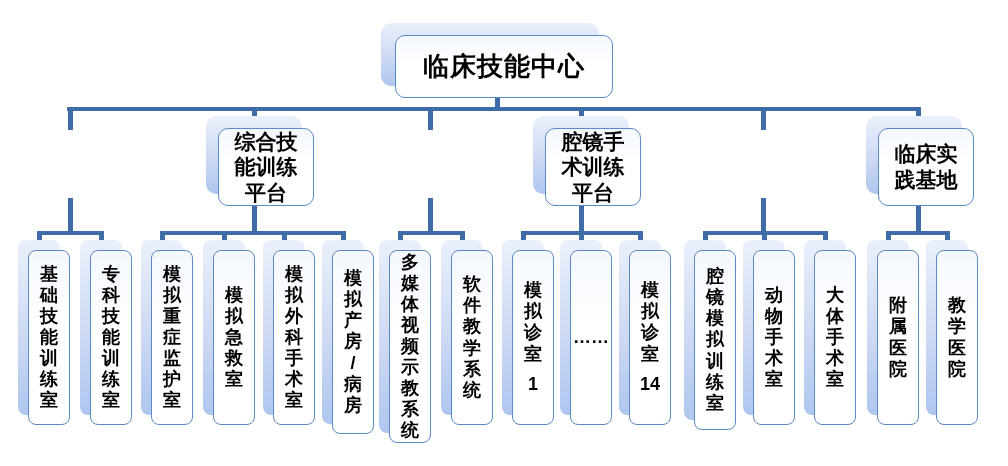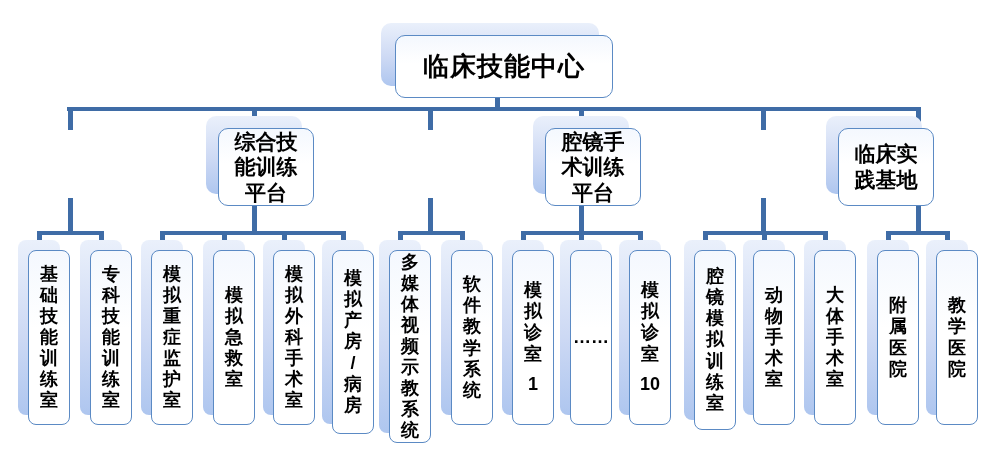--- a/index.html
+++ b/index.html
@@ -98,21 +98,21 @@
     <div class="box">
       <span>综合技能训练平台</span>
     </div>
   </div>
   <div class="node lvl2" style="left:533px;top:116px;width:96px;height:78px;">
     <div class="shadow"></div>
     <div class="box">
       <span>腔镜手术训练平台</span>
     </div>
   </div>
-  <div class="node lvl2" style="left:826px;top:116px;width:96px;height:78px;">
+  <div class="node lvl2" style="left:866px;top:116px;width:96px;height:78px;">
     <div class="shadow"></div>
     <div class="box">
       <span>临床实践基地</span>
     </div>
   </div>
 
   <div class="node lvl3" style="left:18px;top:240px;width:42px;height:175px;">
     <div class="shadow"></div>
     <div class="box">
         <span>基</span>
@@ -226,21 +226,21 @@
         <span>……</span>
       </div>
   </div>
   <div class="node lvl3" style="left:619px;top:240px;width:42px;height:175px;">
     <div class="shadow"></div>
     <div class="box">
         <span>模</span>
         <span>拟</span>
         <span>诊</span>
         <span>室</span>
-        <span class="num">10</span>
+        <span class="num">14</span>
       </div>
   </div>
 
   <div class="node lvl3" style="left:684px;top:240px;width:42px;height:180px;">
     <div class="shadow"></div>
     <div class="box">
         <span>腔</span>
         <span>镜</span>
         <span>模</span>
         <span>拟</span>

